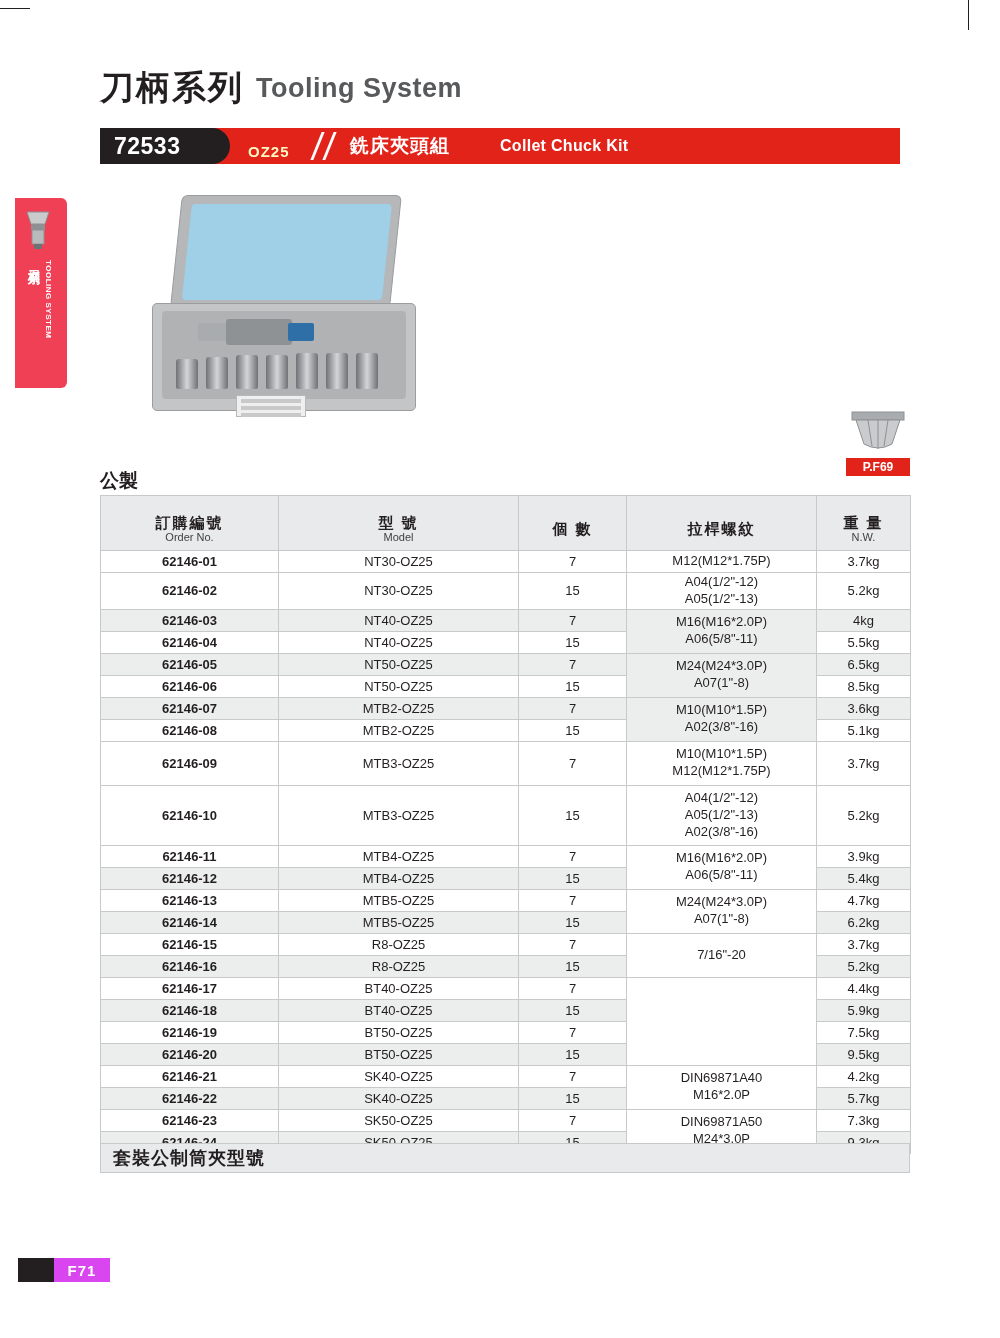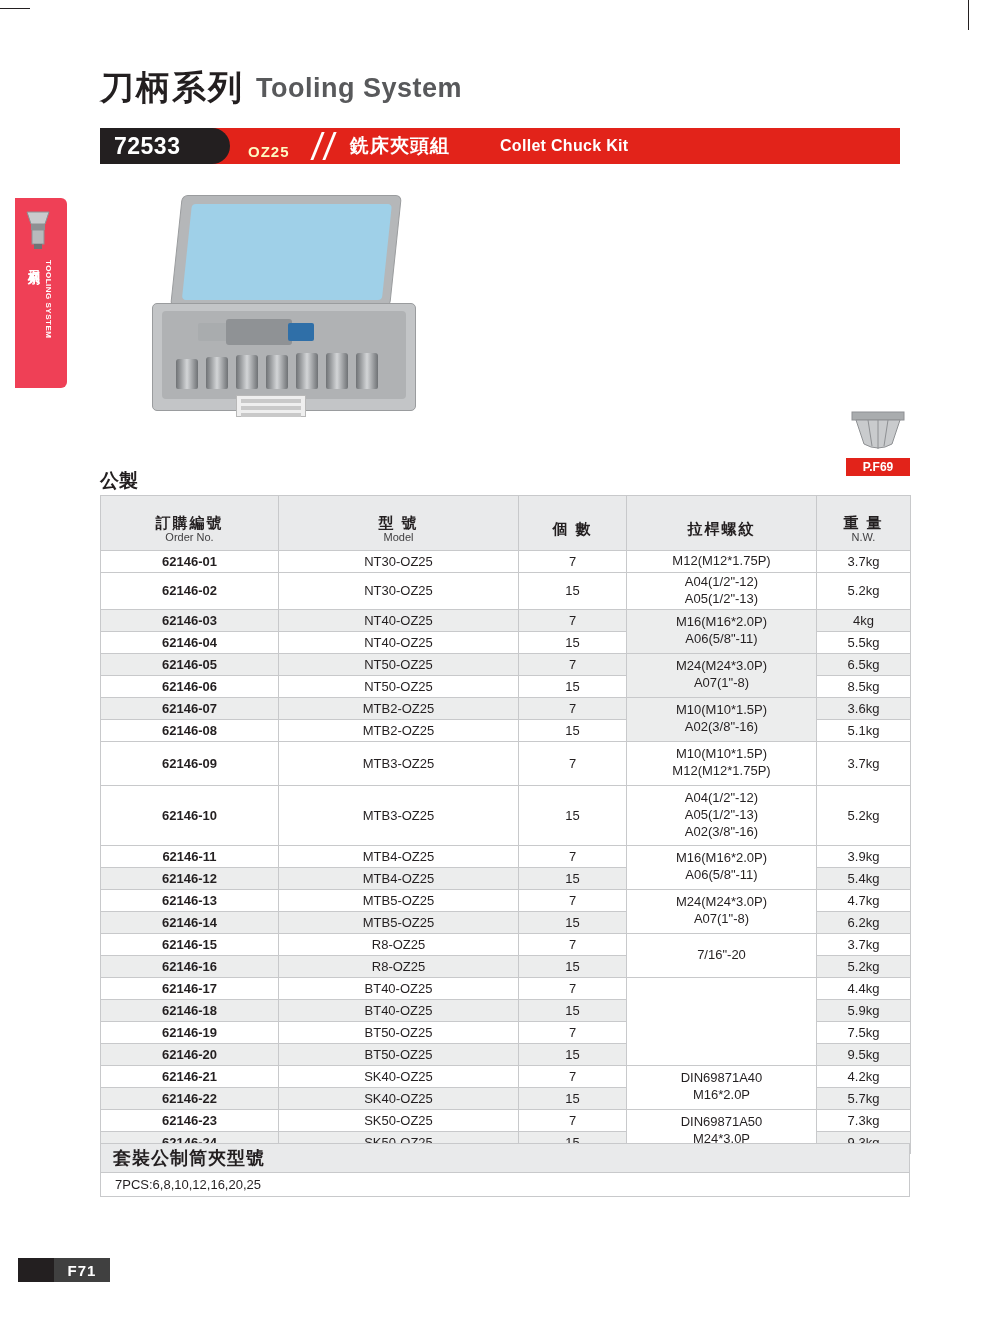--- a/index.html
+++ b/index.html
@@ -177,21 +177,21 @@
   .bb-row {
     border:1px solid #c8c9cb; border-top:0; height:24px;
     display:flex; align-items:center; padding-left:14px;
     font-size:13px;
   }
   .bb-row.alt { background:#eceded; }
 
   
   .footer { position:absolute; left:18px; top:1258px; width:92px; height:24px; }
   .footer .blk { position:absolute; left:0; top:0; width:36px; height:24px; background:#231f20; }
-  .footer .red { position:absolute; left:36px; top:0; width:56px; height:24px; background:#404040;
+  .footer .red { position:absolute; left:36px; top:0; width:56px; height:24px; background:#d946ef;
                  color:#fff; font-size:15px; font-weight:bold; display:flex; align-items:center;
                  justify-content:center; letter-spacing:1px; }
 </style>
 </head>
 <body>
 
 <div class="crop-v" style="left:968px;"></div>
 <div class="crop-h" style="top:8px; left:0;"></div>
 
 <div class="page-head">
@@ -478,19 +478,18 @@
       <td class="model">SK50-OZ25</td>
       <td class="qty">15</td>
       <td class="nw">9.3kg</td>
     </tr>
   </tbody>
 </table>
 </div>
 
 <div class="bottom-box">
   <div class="bb-head">套裝公制筒夾型號</div>
-  <div class="bb-row">7PCS:6,8,10,12,16,20,25</div>
 </div>
 
 <div class="footer">
   <div class="blk"></div>
   <div class="red">F71</div>
 </div>
 
 </body></html>

